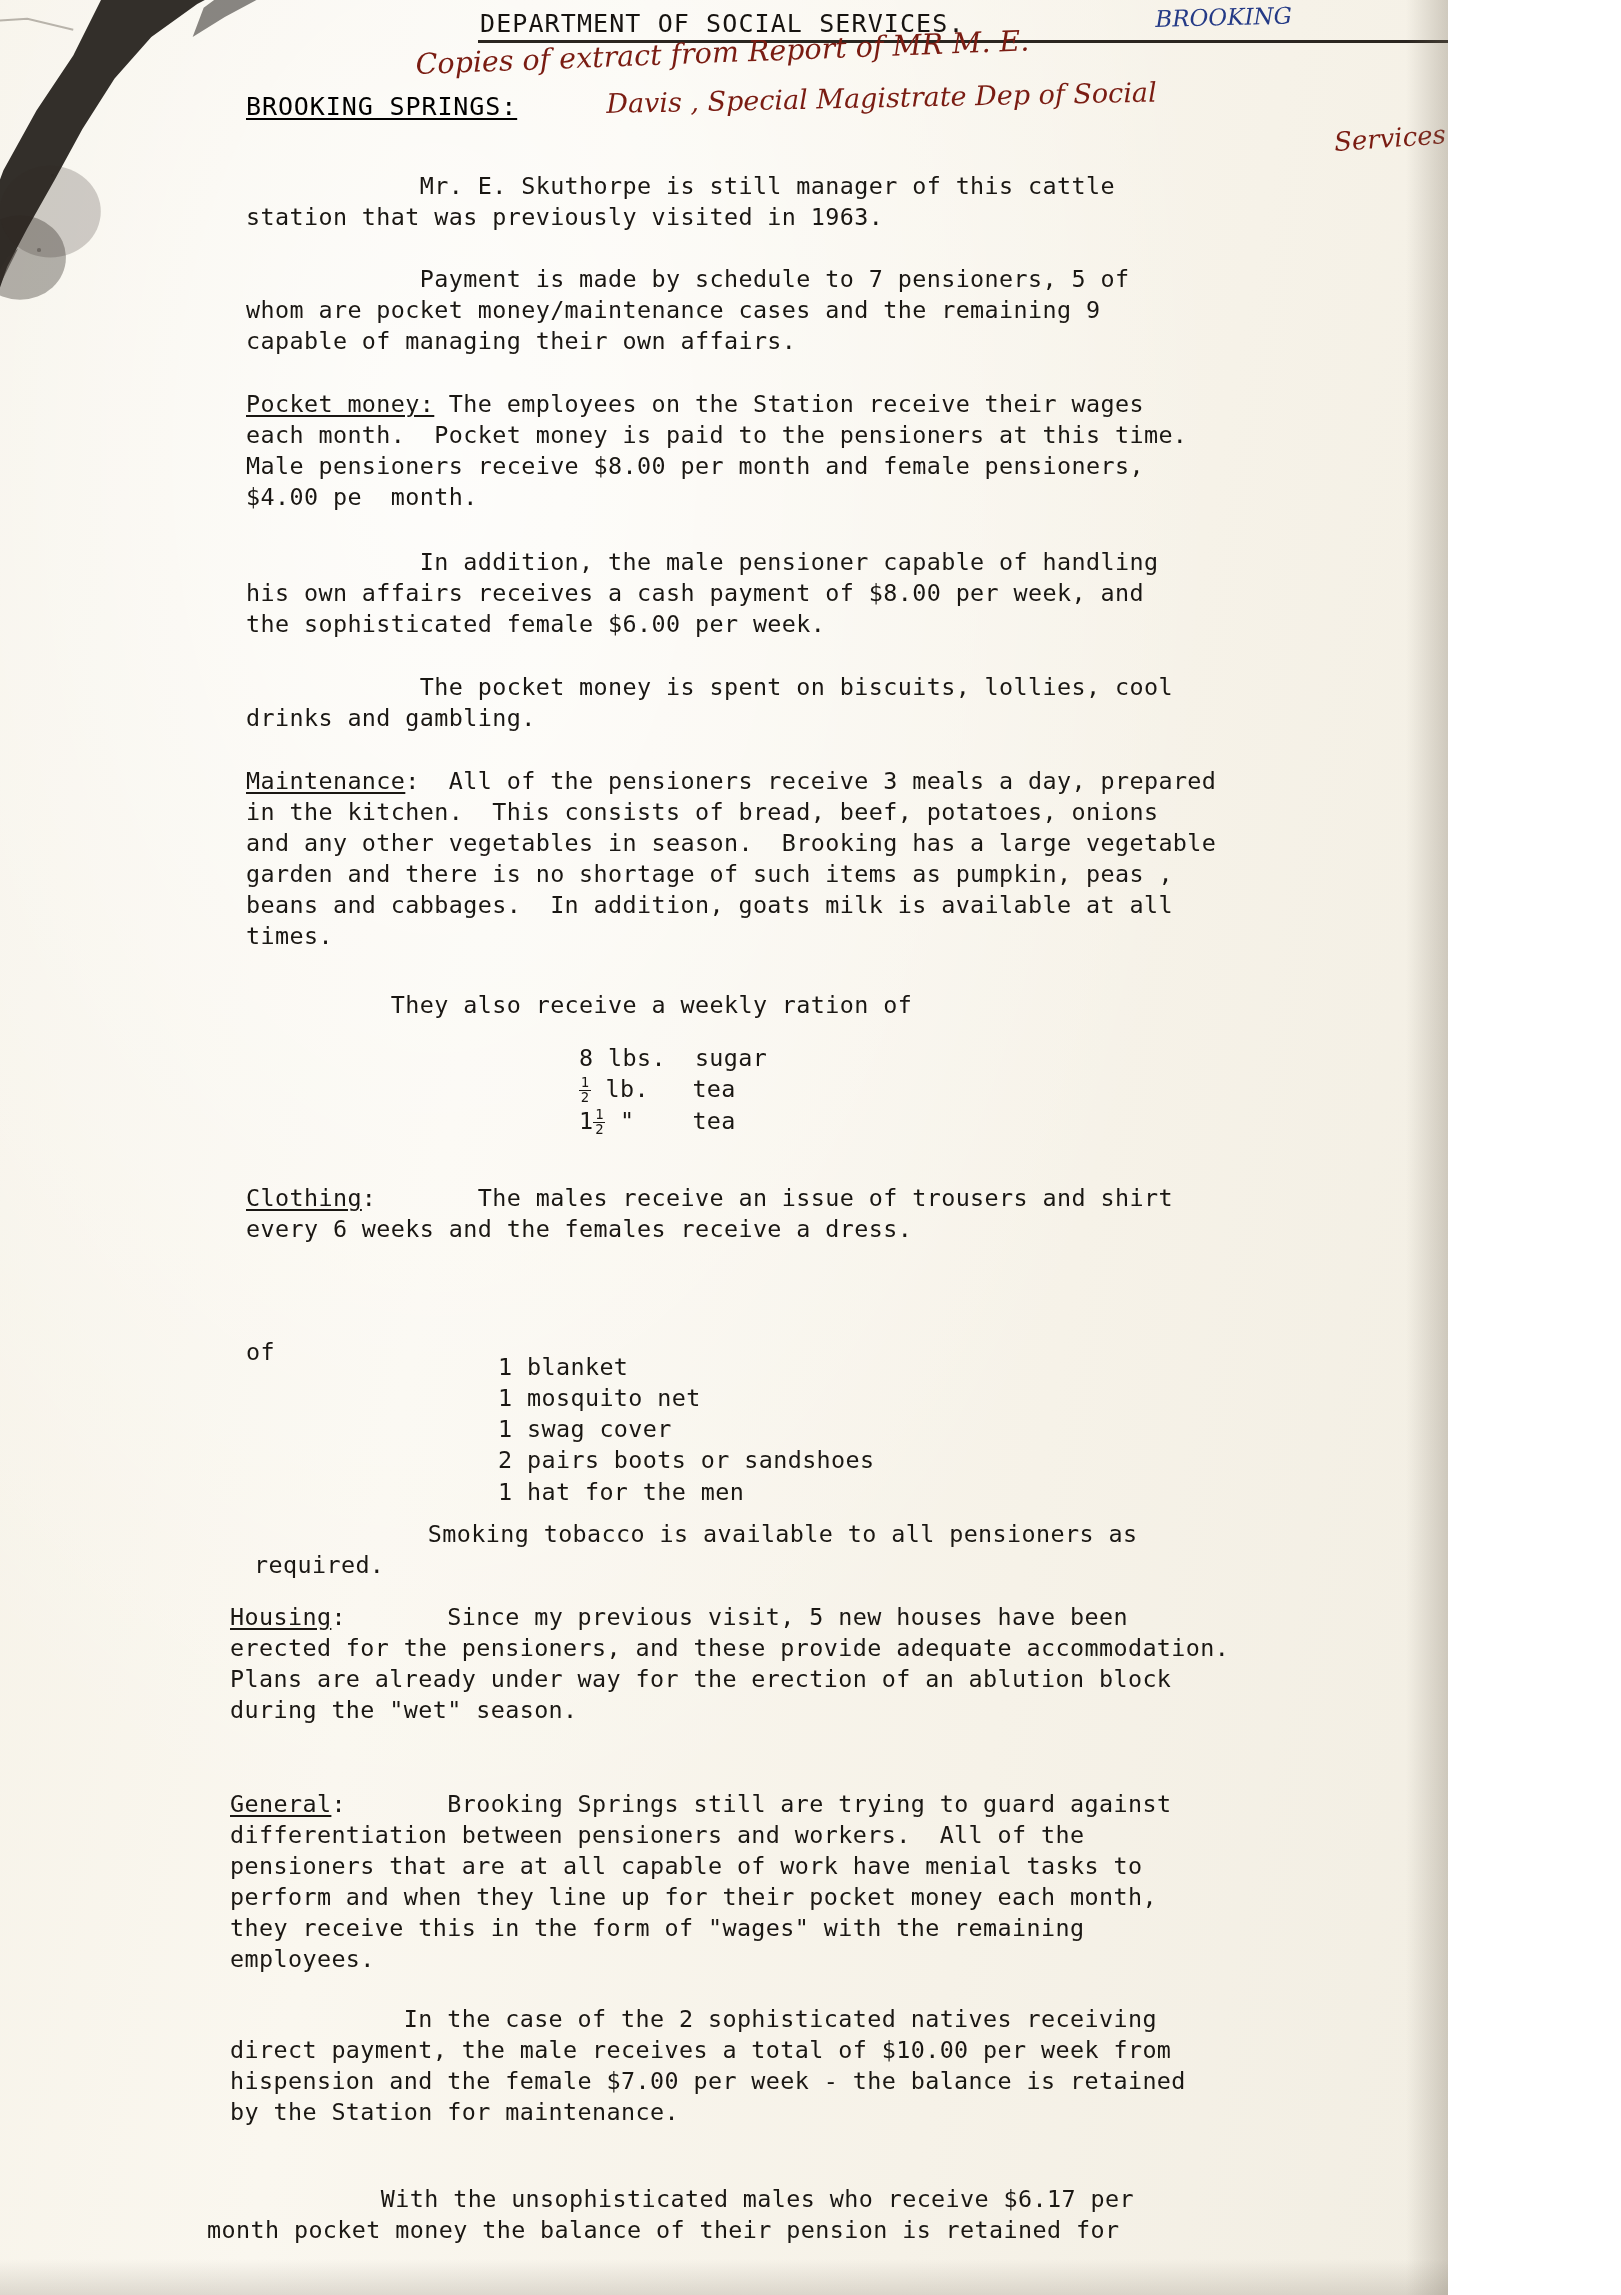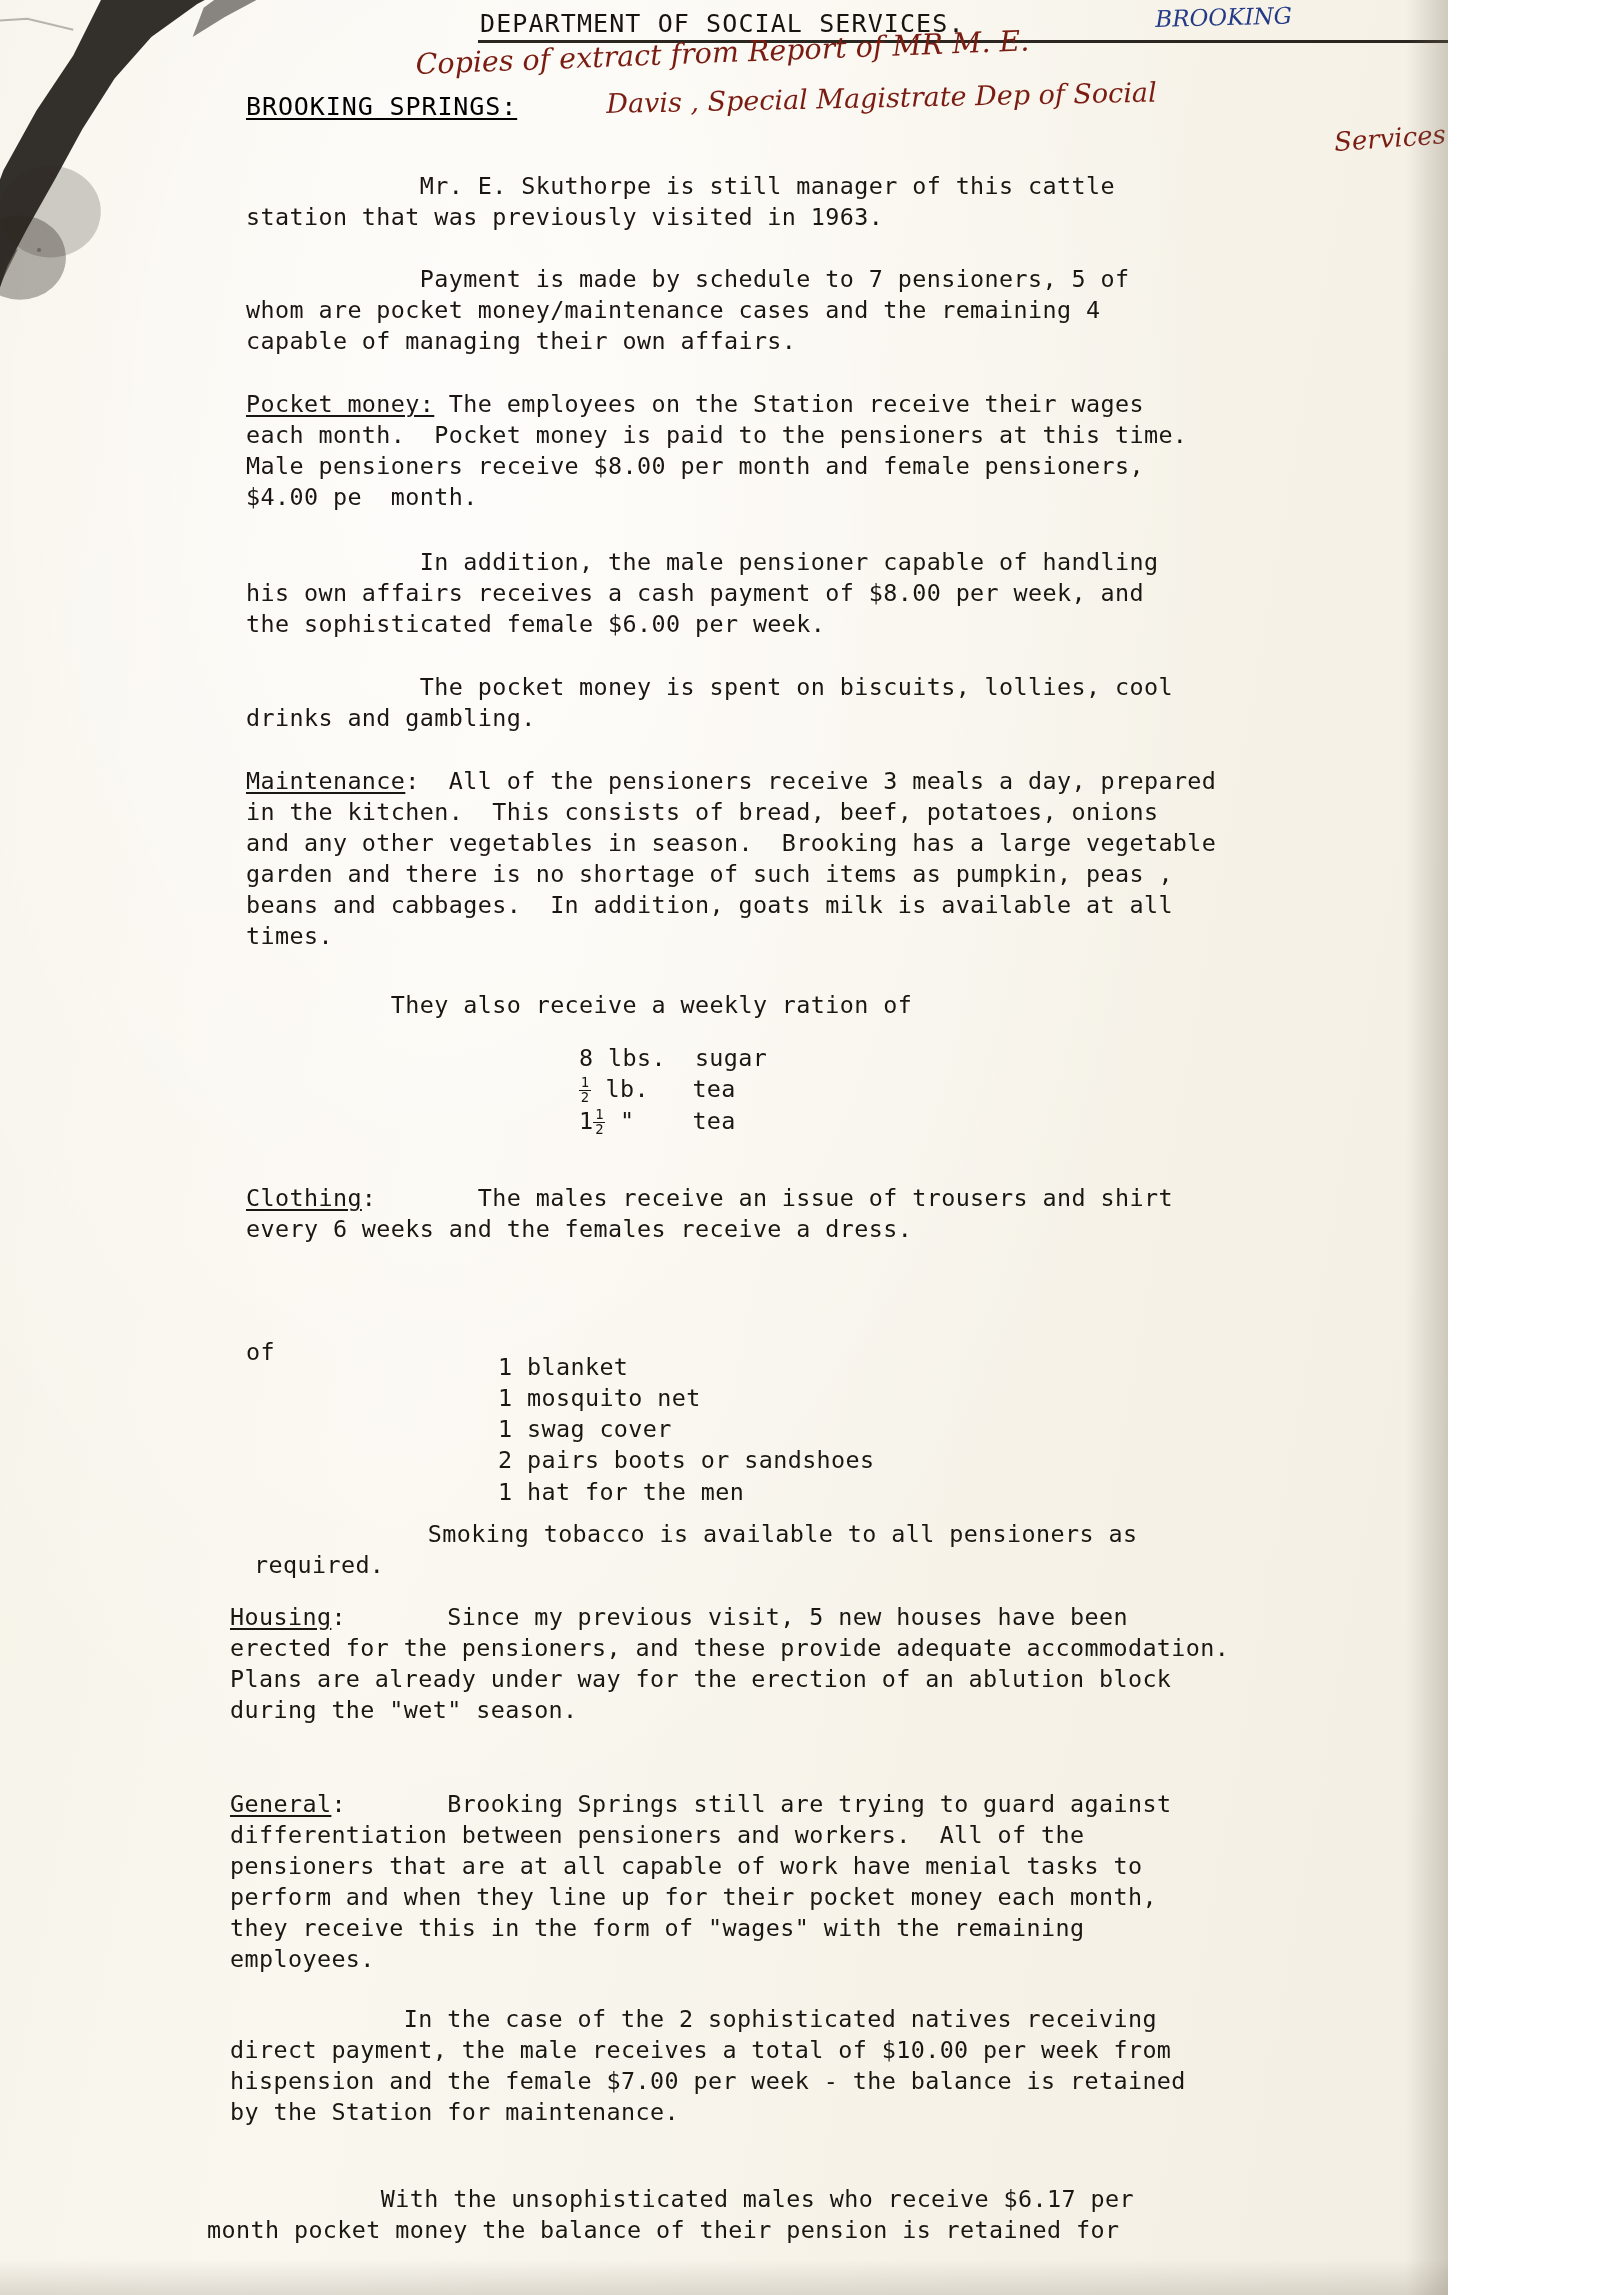--- a/index.html
+++ b/index.html
@@ -169,21 +169,21 @@
     <div class="hand" style="left:415px; top:48px; font-size:28.5px; transform: rotate(-2.2deg);">Copies of extract from Report of MR M. E.</div>
     <div class="hand" style="left:606px; top:88px; font-size:27px; transform: rotate(-1.2deg);">Davis , Special Magistrate Dep of Social</div>
     <div class="hand" style="left:1333px; top:127px; font-size:26px; transform: rotate(-4deg);">Services</div>
 
     <div class="hand-pink" style="left:1486px; top:2110px; font-size:24px; transform: rotate(-58deg);">main tenants</div>
 
     <div class="block" style="left:246px; top:171px;">            Mr. E. Skuthorpe is still manager of this cattle
 station that was previously visited in 1963.</div>
 
     <div class="block" style="left:246px; top:264px;">            Payment is made by schedule to 7 pensioners, 5 of
-whom are pocket money/maintenance cases and the remaining 4
+whom are pocket money/maintenance cases and the remaining 9
 capable of managing their own affairs.</div>
 
     <div class="block" style="left:246px; top:389px;"><span class="u">Pocket money:</span><span> The employees on the Station receive their wages
 each month.  Pocket money is paid to the pensioners at this time.
 Male pensioners receive $8.00 per month and female pensioners,
 $4.00 pe  month.</span></div>
 
     <div class="block" style="left:246px; top:547px;">            In addition, the male pensioner capable of handling
 his own affairs receives a cash payment of $8.00 per week, and
 the sophisticated female $6.00 per week.</div>

